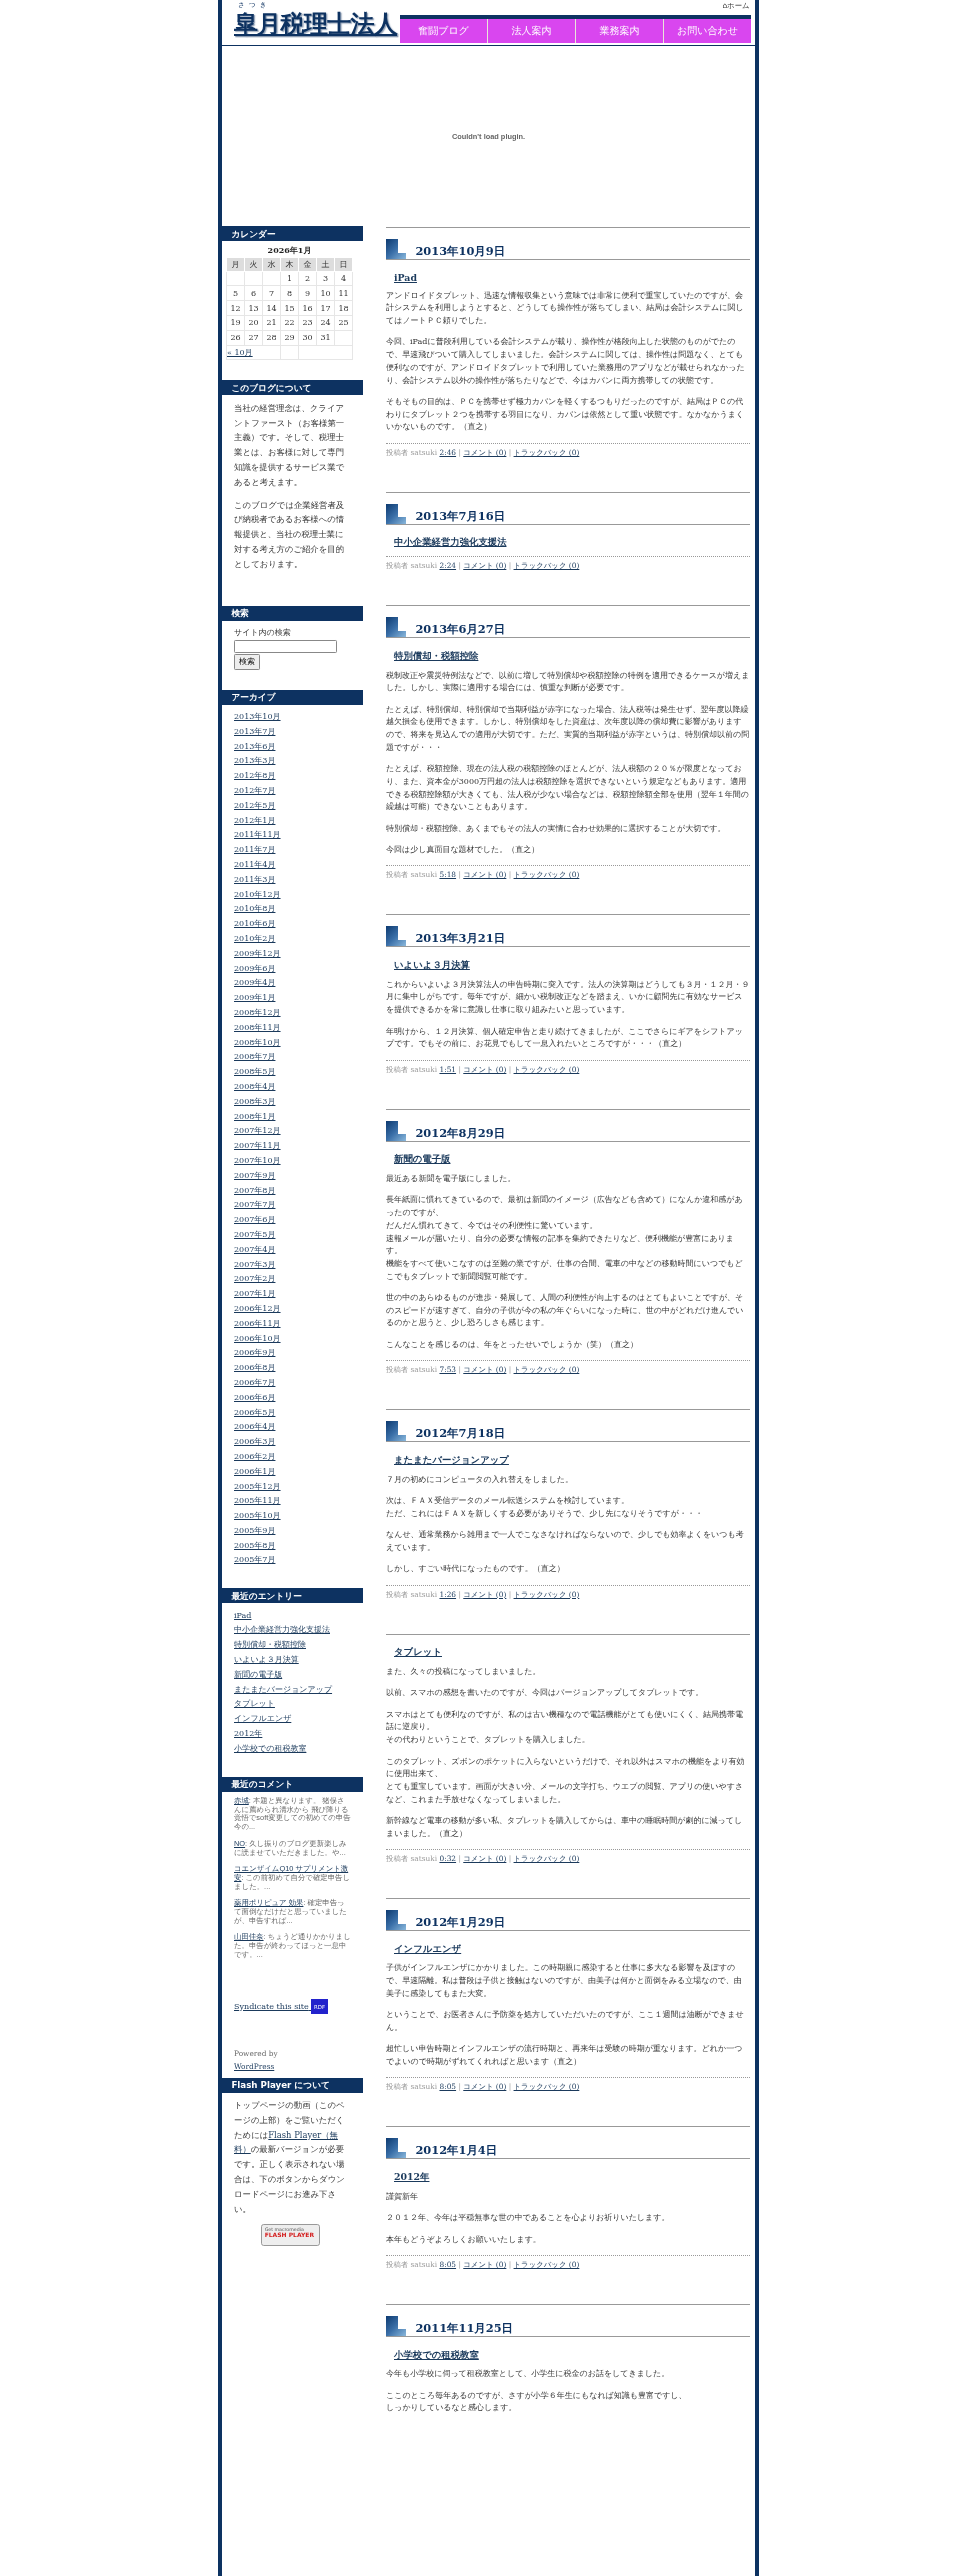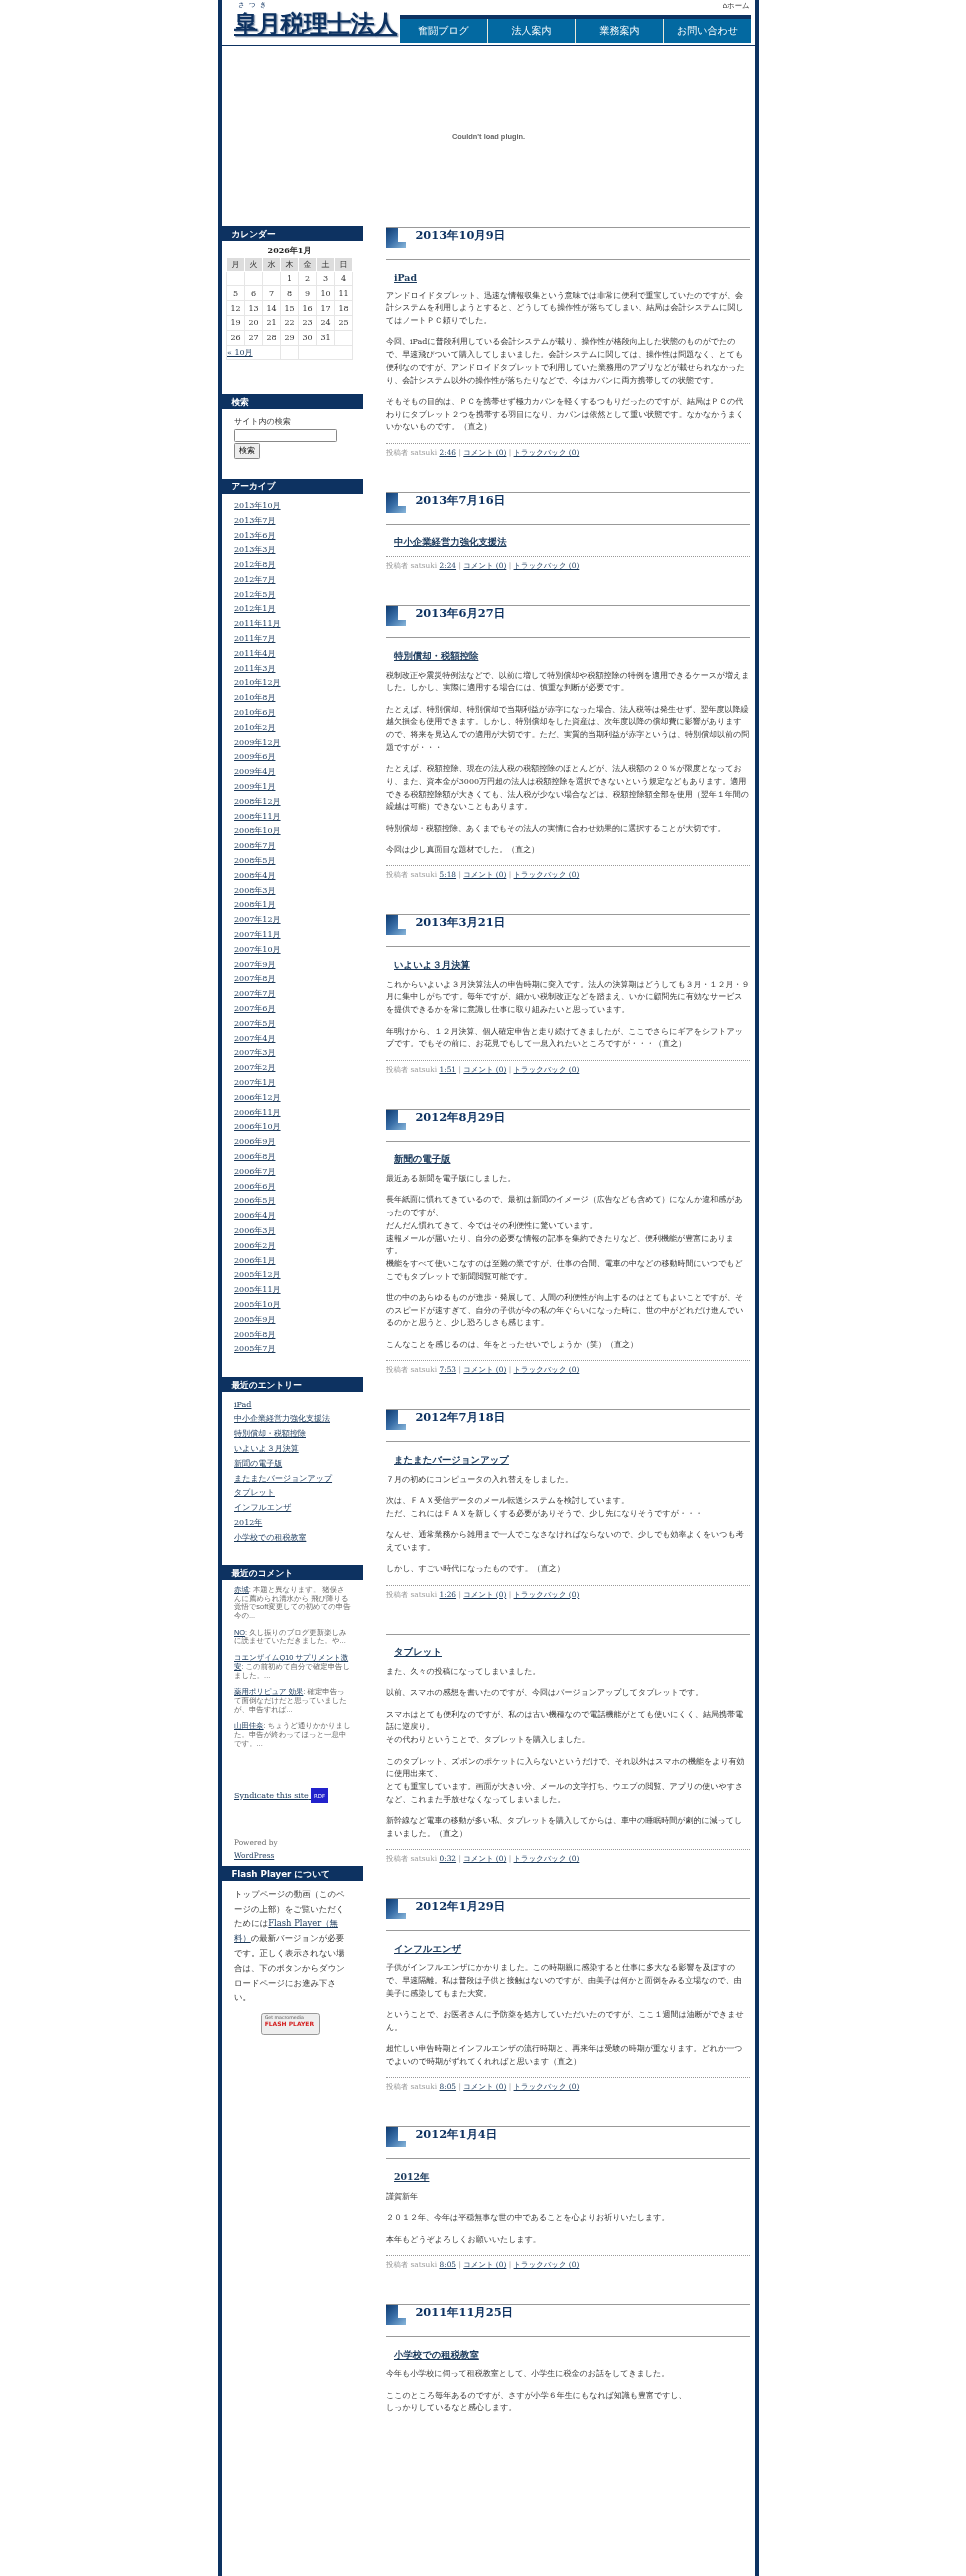--- a/index.html
+++ b/index.html
@@ -5,21 +5,21 @@
   * { box-sizing: border-box; margin: 0; padding: 0; }
   body { width: 966px; background: #ffffff; font-family: "DejaVu Serif", "Liberation Serif", serif; color: #333; }
   a { color: #1b3a5c; text-decoration: underline; }
   #frame { position: relative; width: 541px; margin-left: 218px; border-left: 4px solid #0d3261; border-right: 4px solid #0d3261; min-height: 2576px; background: #fff; }
   
   #header { position: relative; height: 46px; border-bottom: 1.3px solid #0d3261; }
   #logo-ruby { position: absolute; left: 16px; top: 0.7px; font-family: "DejaVu Sans", sans-serif; font-size: 6.7px; letter-spacing: 4px; color: #0d3261; }
   #logo { position: absolute; left: 12px; top: 8px; font-family: "DejaVu Sans", sans-serif; font-weight: bold; font-size: 24px; color: #0d3261; text-shadow: 1.3px 1.3px 1.3px #8a9ab0; letter-spacing: -0.7px; }
   #home-link { position: absolute; right: 5.4px; top: 1.3px; font-family: "DejaVu Sans", sans-serif; font-size: 7.4px; color: #333; text-decoration: none; }
   #nav { position: absolute; left: 178px; right: 4px; top: 14.8px; border-top: 4px solid #0d3261; display: flex; }
-  .nav-item { flex: 1; height: 24px; background: #0369a1; color: #fff; font-family: "DejaVu Sans", sans-serif; font-size: 10px; display: flex; align-items: center; justify-content: center; border-right: 1.3px solid #e8e8d8; text-decoration: none; }
+  .nav-item { flex: 1; height: 24px; background: #d946ef; color: #fff; font-family: "DejaVu Sans", sans-serif; font-size: 10px; display: flex; align-items: center; justify-content: center; border-right: 1.3px solid #e8e8d8; text-decoration: none; }
   .nav-item:last-child { border-right: none; }
   #plugin { height: 180px; display: flex; align-items: center; justify-content: center; font-family: "Liberation Sans", sans-serif; font-weight: bold; font-size: 7.4px; color: #666; }
   #columns { display: flex; }
   
   #sidebar { width: 141px; flex: none; }
   .widget { margin-bottom: 20px; }
   .widget-title { background: #0d3261; color: #fff; font-family: "DejaVu Sans", sans-serif; font-weight: bold; font-size: 8.7px; padding: 2.7px 9.4px; height: 15px; }
   .widget-body { padding: 5.4px 12px 0 12px; font-size: 8px; line-height: 14px; color: #333; }
   .widget-body p { margin-bottom: 8px; }
   #cal { width: 127px; margin: 1.3px 4px; border-collapse: collapse; font-size: 8px; }
@@ -30,21 +30,21 @@
   .comment-item { font-family: Liberation Sans, sans-serif; font-size: 7.4px; line-height: 8.7px; color: #666; margin-bottom: 8px; }
   .search-label { font-size: 8px; }
   .search-input { width: 103px; height: 13.4px; border: 0.7px solid #888; border-radius: 1.3px; display: block; }
   .search-btn { margin-top: 0.7px; padding: 1.3px 4px; font-size: 8px; border: 0.7px solid #888; background: #eee; border-radius: 1.3px; font-family: "DejaVu Sans", sans-serif; }
   .rdf-badge { display: inline-block; background: #2222cc; color: #fff; font-family: "DejaVu Sans", sans-serif; font-size: 5.4px; padding: 0.7px 2.7px; vertical-align: middle; }
   .flash-btn { margin: 4px auto 0 27px; width: 59px; height: 21.5px; border: 0.7px solid #999; border-radius: 2.7px; background: #eee; font-family: "DejaVu Sans", sans-serif; font-size: 4.7px; padding: 1.3px 2.7px; color: #555; line-height: 5.4px; }
   .flash-btn b { color: #d42020; font-size: 6px; display: block; line-height: 6px; }
   
   #main { width: 385px; margin-left: 23px; padding-right: 5.4px; padding-top: 1.3px; }
   .day { border-top: 0.7px solid #999; }
-  .date-row { display: flex; align-items: flex-start; height: 32px; border-bottom: 0.7px solid #999; }
+  .date-row { display: flex; align-items: flex-end; height: 32px; border-bottom: 0.7px solid #999; }
   .date-icon { width: 20px; height: 20px; margin-left: 0; background: linear-gradient(135deg,#0d3a70 0%, #3a6fa8 50%, #8ab8dc 100%); position: relative; }
   .date-icon::after { content: ""; position: absolute; right: 0; top: 0; width: 8px; height: 13.4px; background: #fff; }
   .date-text { margin-left: 9.4px; font-weight: bold; font-size: 11.4px; color: #0d3261; }
   .post { padding: 10.7px 0 34px 0; }
   .post-title { display: inline-block; margin-left: 8px; font-weight: bold; font-size: 9.4px; color: #1b3a5c; margin-bottom: 6.7px; }
   .post-body p { font-size: 8px; line-height: 12.7px; color: #333; margin-bottom: 8.7px; white-space: pre-line; }
   .post-meta { border-top: 0.7px dotted #999; padding-top: 4px; font-size: 7.4px; color: #999; }
   .post-meta a { color: #1b3a5c; }
 </style>
 </head>
@@ -132,20 +132,27 @@
           <tfoot>
               <tr>
                 <td colspan="3" style="text-align:left"><a>« 10月</a></td>
                 <td></td>
                 <td colspan="3"></td>
               </tr>
             </tfoot>
         </table>
       </div>
 
+      <div class="widget">
+        <div class="widget-title">このブログについて</div>
+        <div class="widget-body" style="font-size:8.4px;line-height:14.8px">
+          <p>当社の経営理念は、クライアントファースト（お客様第一主義）です。そして、税理士業とは、お客様に対して専門知識を提供するサービス業であると考えます。</p>
+          <p>このブログでは企業経営者及び納税者であるお客様への情報提供と、当社の税理士業に対する考え方のご紹介を目的としております。</p>
+        </div>
+      </div>
 
       <div class="widget" style="margin-top:34px">
         <div class="widget-title">検索</div>
         <div class="widget-body">
           <div class="search-label">サイト内の検索</div>
           <input class="search-input" type="text" value="" style="">
           <button class="search-btn">検索</button>
         </div>
       </div>
 

